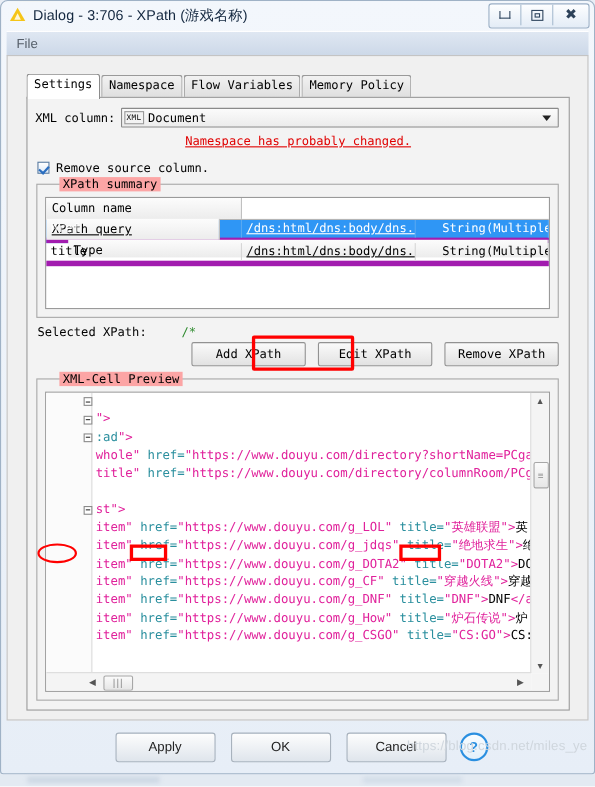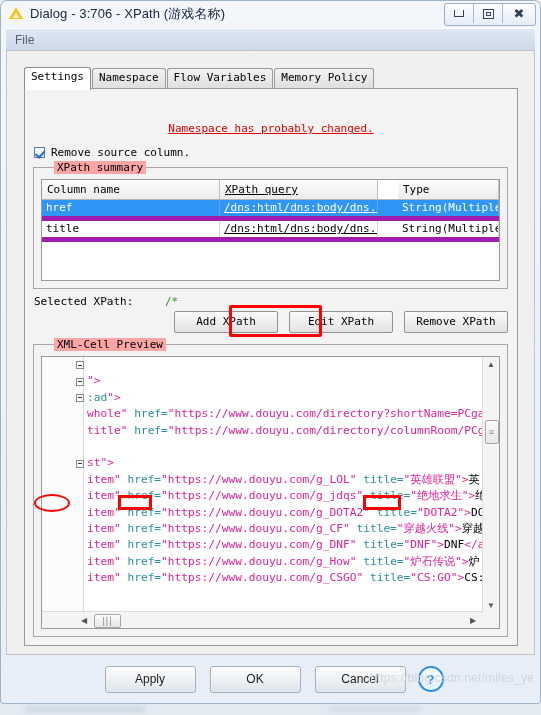--- a/index.html
+++ b/index.html
@@ -202,21 +202,21 @@
     background:#fca5a5; padding:0 3px;
     font-size:11px; color:#000;
   }
   .table {
     position:absolute; left:7px; top:11px; right:7px; bottom:7px;
     border:1px solid #9a9a9a;
     background:#fff;
     box-sizing:border-box;
     overflow:hidden;
   }
-  .thead { display:flex; height:19px; border-bottom:1px solid #b5b5b5;}
+  .thead { display:flex; height:19px; border-bottom:1px solid #b5b5b5;flex-direction:column;}
   .th {
     font-size:11px; color:#000;
     padding:3px 4px 0 5px;
     box-sizing:border-box;
     border-right:1px solid #c0c0c0;
     background: linear-gradient(180deg,#fcfcfc 0%,#ececec 100%);
     height:19px;
   }
   .tr { display:flex; height:16px; border-bottom:5px solid #a21caf; }
   .tr.sel { background:#2f96f5; }
@@ -431,20 +431,28 @@
 
       <div class="tabrow">
         <div class="tab active">Settings</div>
         <div class="tab">Namespace</div>
         <div class="tab">Flow Variables</div>
         <div class="tab">Memory Policy</div>
       </div>
 
       <div class="panel">
 
+        <div class="row-xmlcol">
+          <div class="lbl-xmlcol mono">XML column:</div>
+          <div class="combo">
+            <span class="combo-badge mono">XML</span>
+            <span class="combo-val mono">Document</span>
+            <span class="combo-arrow"></span>
+          </div>
+        </div>
 
         <div class="warning mono">Namespace has probably changed.</div>
 
         <div class="checkrow">
           <span class="chk"></span>
           <span class="chk-lbl mono">Remove source column.</span>
         </div>
 
         <div class="group">
           <div class="group-title mono">XPath summary</div>

